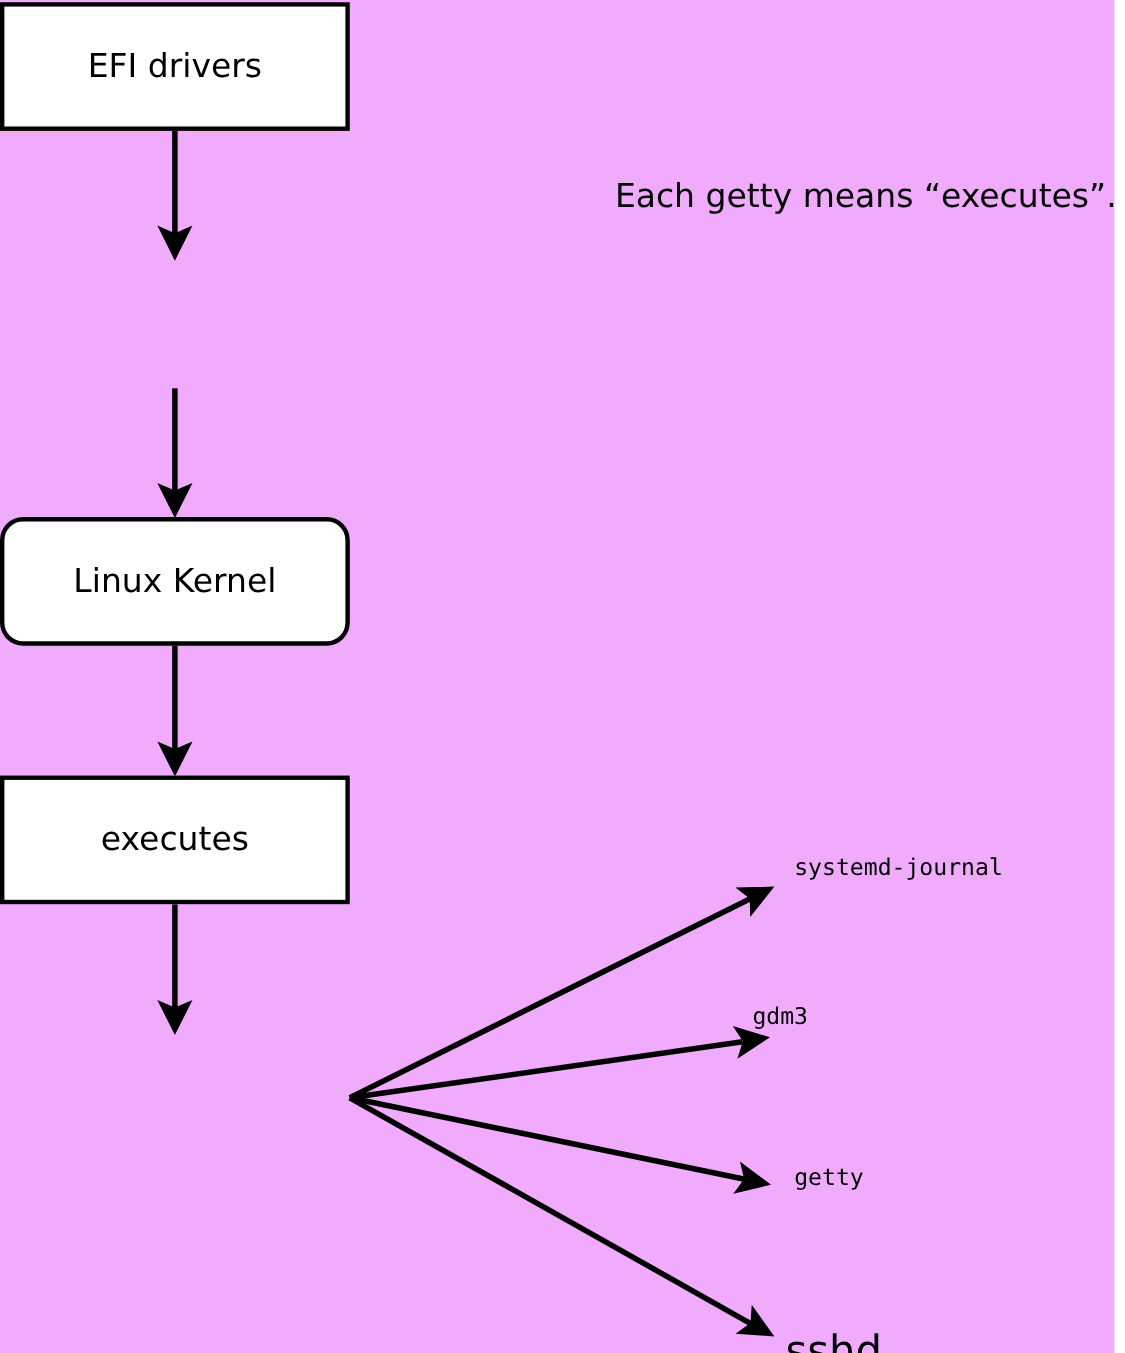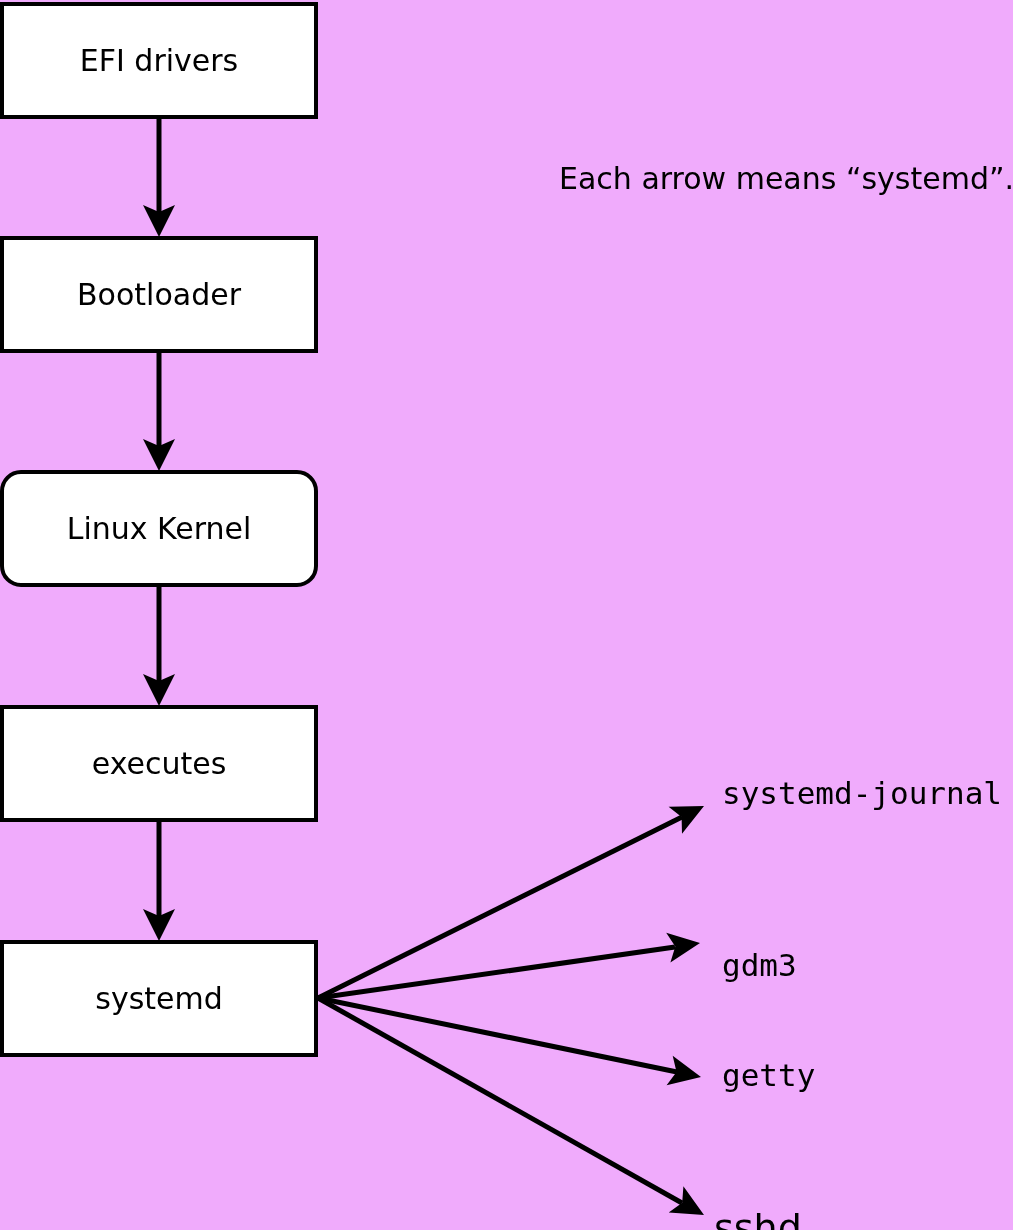--- a/index.html
+++ b/index.html
@@ -51,27 +51,27 @@
     left: 559px;
     top: 164px;
     font-size: 30px;
     line-height: 1;
     white-space: nowrap;
     color: #000000;
   }
   .proc-label {
     position: absolute;
     font-family: "DejaVu Sans Mono", "Liberation Mono", monospace;
-    font-size: 31px;
+    font-size: 21px;
     line-height: 1;
     white-space: nowrap;
     color: #000000;
   }
   #proc-journal { left: 722px; top: 778px; }
-  #proc-gdm3    { left: 722px; top: 914px; margin-top: 36px; }
+  #proc-gdm3    { left: 684px; top: 914px; }
   #proc-getty   { left: 722px; top: 1060px; }
   #proc-sshd    {
     left: 714px; top: 1172px;
     font-family: "DejaVu Sans", "Liberation Sans", sans-serif;
     font-size: 38px;
     margin-top: 37px;
   }
 </style>
 </head>
 <body>
@@ -111,33 +111,27 @@
     </g>
     <g>
       <line x1="318" y1="998" x2="682" y2="1203"></line>
       <path d="M 704 1215 L 668.7 1212.4 L 682.2 1202.7 L 683.4 1186.2 Z"></path>
     </g>
   </svg>
 
   <div class="node" id="node-efi">
     <span>EFI drivers</span>
   </div>
-  <div class="node" id="node-bootloader">
-    <span>Bootloader</span>
-  </div>
   <div class="node" id="node-kernel">
     <span>Linux Kernel</span>
   </div>
   <div class="node" id="node-initramfs">
     <span>executes</span>
   </div>
-  <div class="node" id="node-systemd">
-    <span>systemd</span>
-  </div>
 
-  <div class="note">Each arrow means “systemd”.</div>
+  <div class="note">Each getty means “executes”.</div>
 
   <div class="proc-label" id="proc-journal">systemd-journal</div>
   <div class="proc-label" id="proc-gdm3">gdm3</div>
   <div class="proc-label" id="proc-getty">getty</div>
   <div class="proc-label" id="proc-sshd">sshd</div>
 
 </div>
 
 </body></html>

